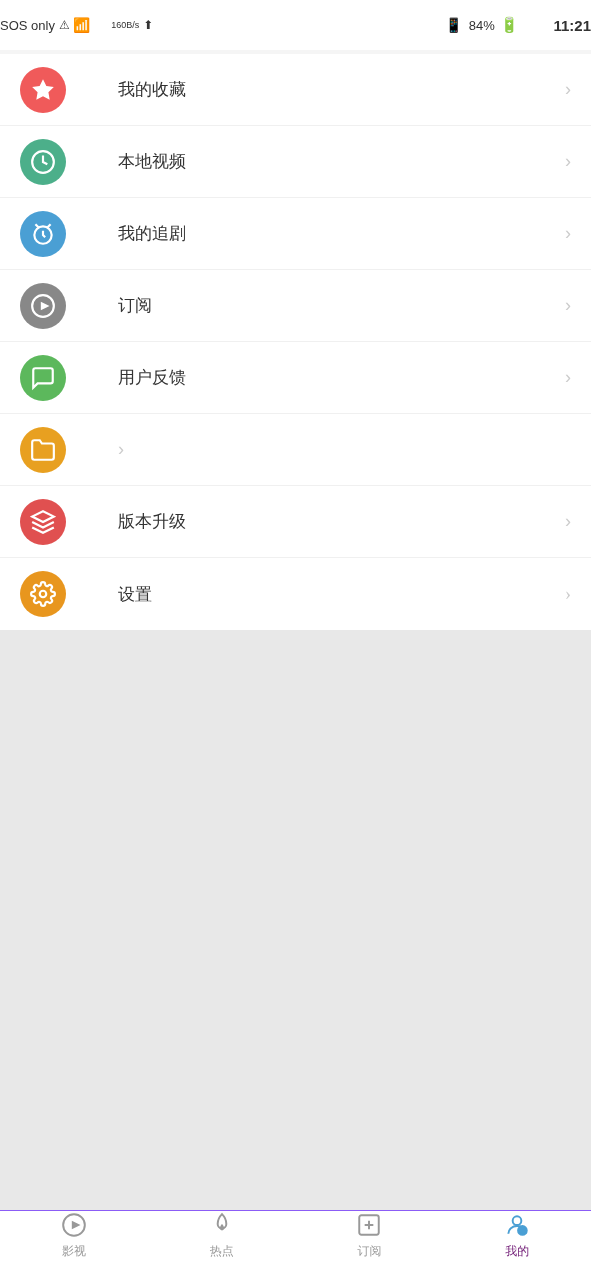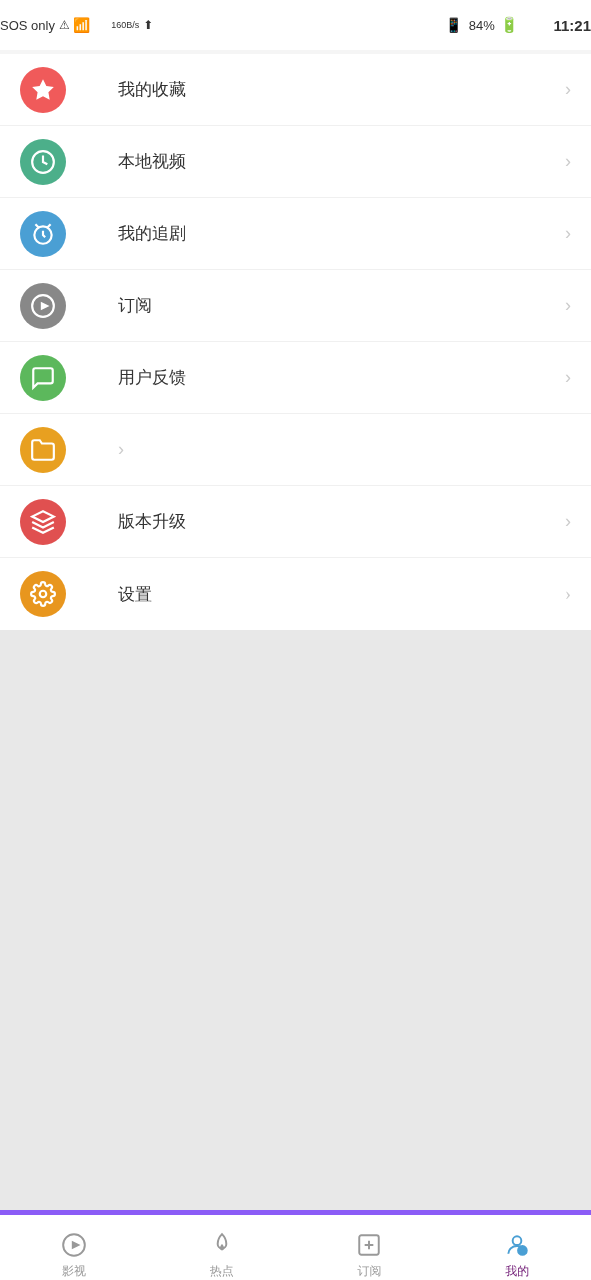--- a/index.html
+++ b/index.html
@@ -133,23 +133,23 @@
       flex: 1;
       background: #e8e8e8;
       min-height: 370px;
     }
 
     
     .bottom-nav {
       background: #ffffff;
       height: 70px;
       display: flex;
-      align-items: flex-end;
+      align-items: flex-start;
       justify-content: space-around;
-      border-top: 5px solid #8b5cf6;
+      border-top: 1px solid #8b5cf6;
       flex-shrink: 0;
     }
 
     .nav-item {
       display: flex;
       flex-direction: column;
       align-items: center;
       gap: 4px;
       cursor: pointer;
       flex: 1;

